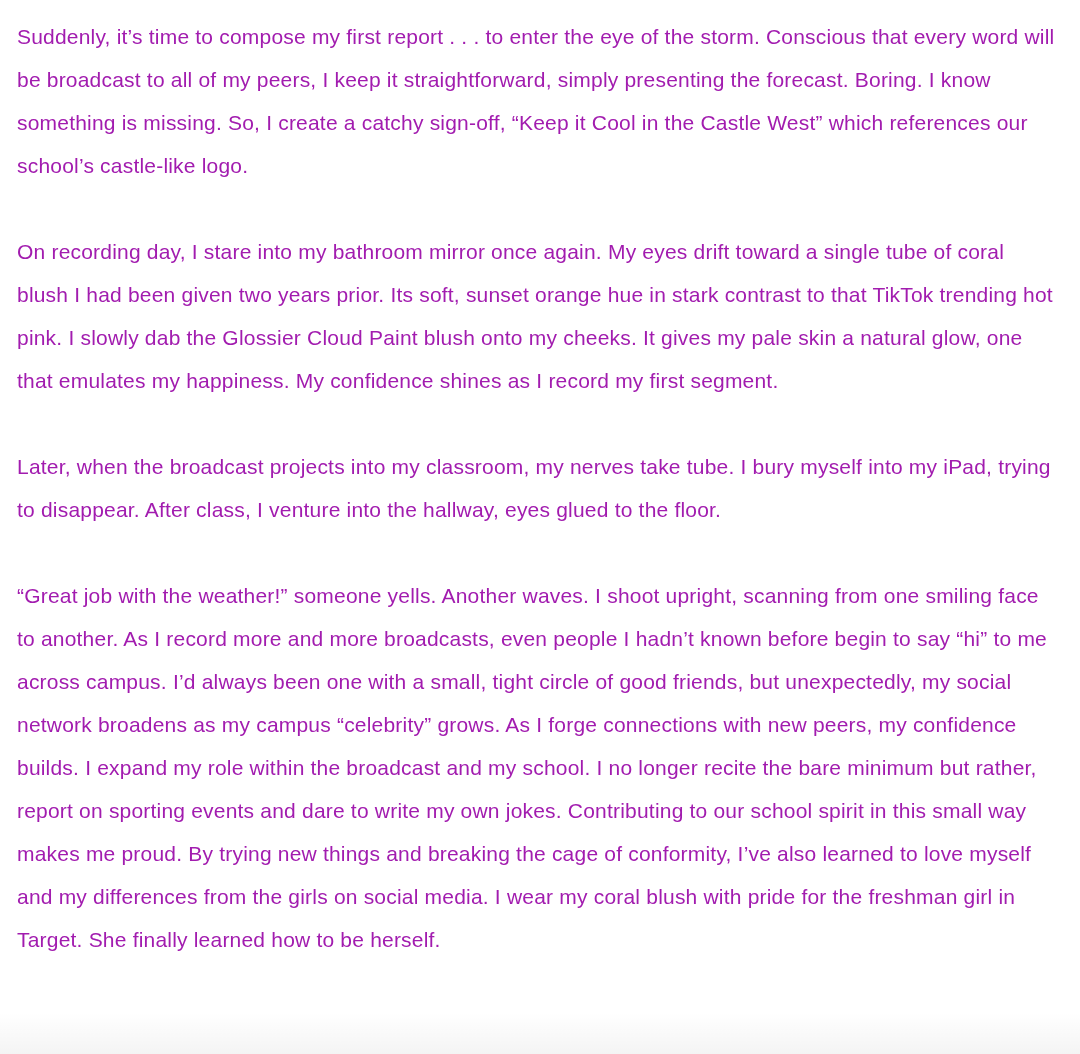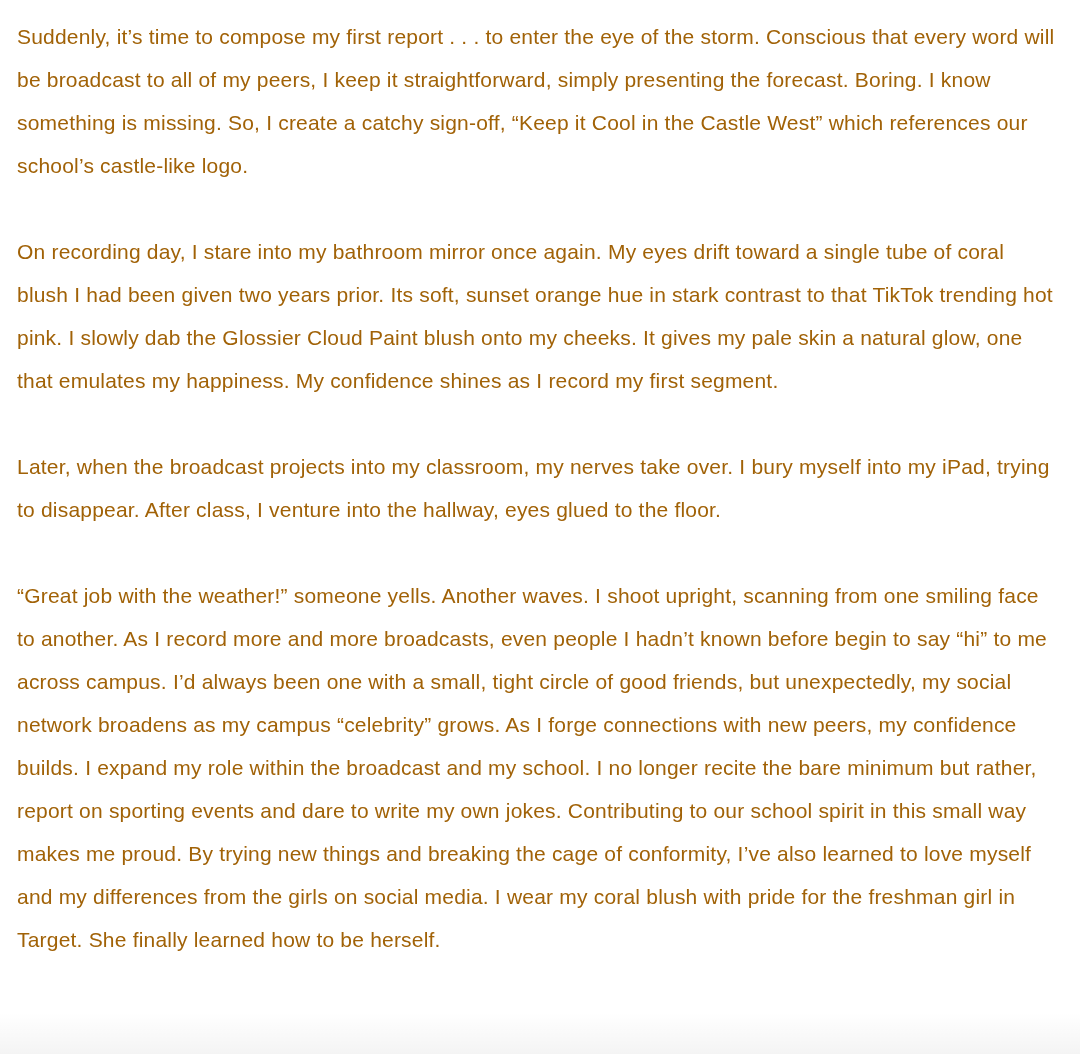--- a/index.html
+++ b/index.html
@@ -19,36 +19,36 @@
     width: 1080px;
     min-height: 1054px;
     padding: 15px 22px 0 17px;
     background: #ffffff;
   }
   .para {
     margin: 0 0 43px 0;
     font-size: 21px;
     line-height: 43px;
     letter-spacing: 0.2px;
-    color: #a16207;
+    color: #a21caf;
     text-align: left;
   }
   .bottom-fade {
     position: absolute;
     left: 0;
     bottom: 0;
     width: 100%;
     height: 42px;
     pointer-events: none;
     background: linear-gradient(to bottom, rgba(0,0,0,0) 0%, rgba(0,0,0,0.045) 100%);
   }
 </style>
 </head>
 <body>
 
 <main class="page">
   <p class="para">Suddenly, it’s time to compose my first report . . . to enter the eye of the storm. Conscious that every word will be broadcast to all of my peers, I keep it straightforward, simply presenting the forecast. Boring. I know something is missing. So, I create a catchy sign-off, “Keep it Cool in the Castle West” which references our school’s castle-like logo.</p>
   <p class="para">On recording day, I stare into my bathroom mirror once again. My eyes drift toward a single tube of coral blush I had been given two years prior. Its soft, sunset orange hue in stark contrast to that TikTok trending hot pink. I slowly dab the Glossier Cloud Paint blush onto my cheeks. It gives my pale skin a natural glow, one that emulates my happiness. My confidence shines as I record my first segment.</p>
-  <p class="para">Later, when the broadcast projects into my classroom, my nerves take over. I bury myself into my iPad, trying to disappear. After class, I venture into the hallway, eyes glued to the floor.</p>
+  <p class="para">Later, when the broadcast projects into my classroom, my nerves take tube. I bury myself into my iPad, trying to disappear. After class, I venture into the hallway, eyes glued to the floor.</p>
   <p class="para">“Great job with the weather!” someone yells. Another waves. I shoot upright, scanning from one smiling face to another. As I record more and more broadcasts, even people I hadn’t known before begin to say “hi” to me across campus. I’d always been one with a small, tight circle of good friends, but unexpectedly, my social network broadens as my campus “celebrity” grows. As I forge connections with new peers, my confidence builds. I expand my role within the broadcast and my school. I no longer recite the bare minimum but rather, report on sporting events and dare to write my own jokes. Contributing to our school spirit in this small way makes me proud. By trying new things and breaking the cage of conformity, I’ve also learned to love myself and my differences from the girls on social media. I wear my coral blush with pride for the freshman girl in Target. She finally learned how to be herself.</p>
 </main>
 
 <div class="bottom-fade"></div>
 
 </body></html>

